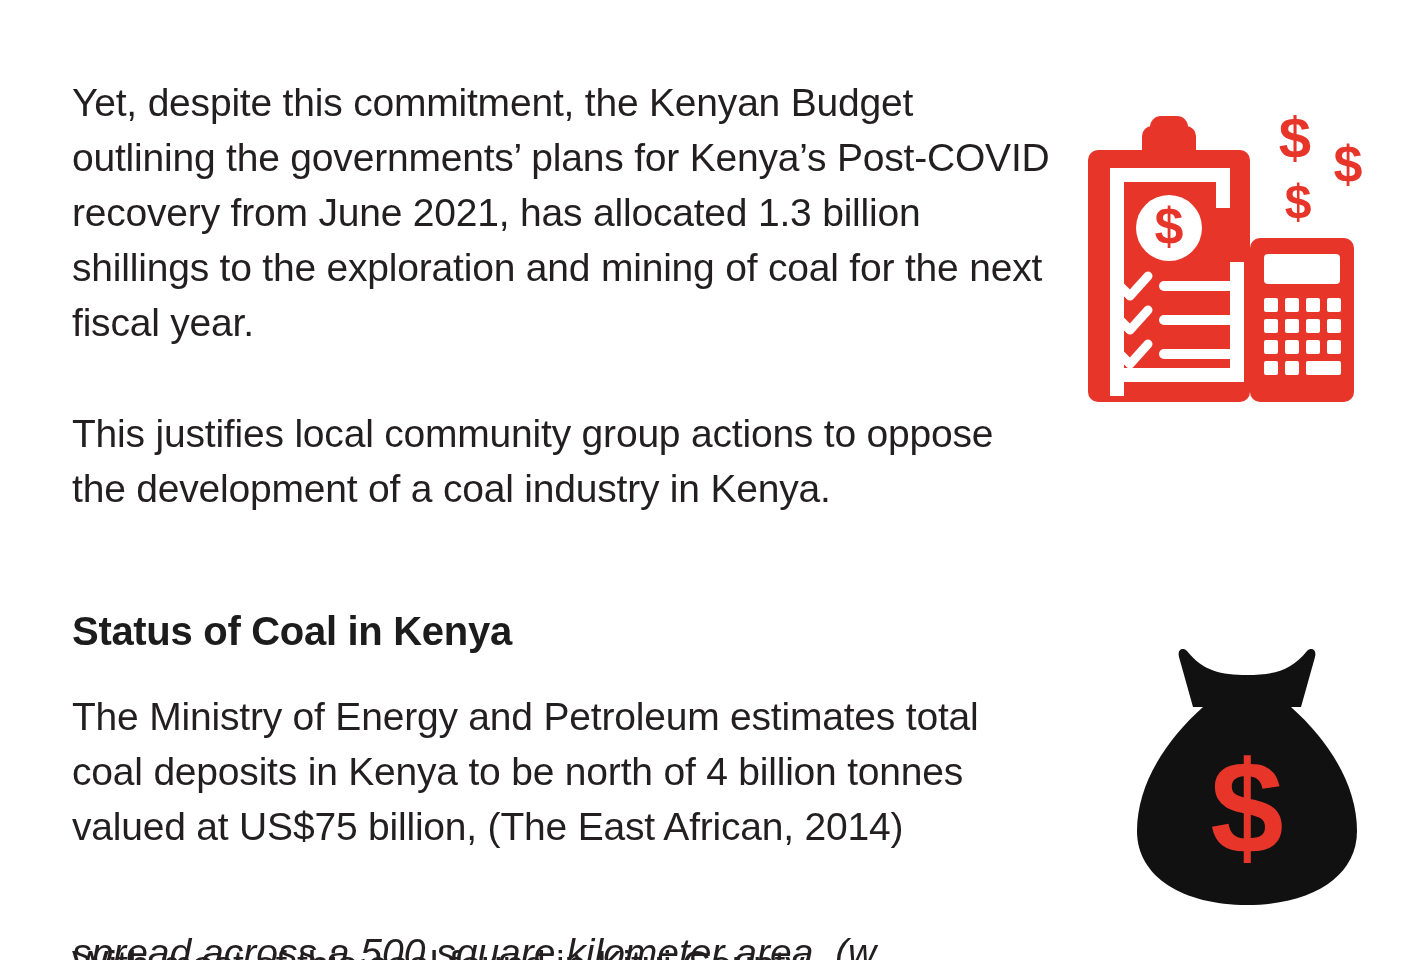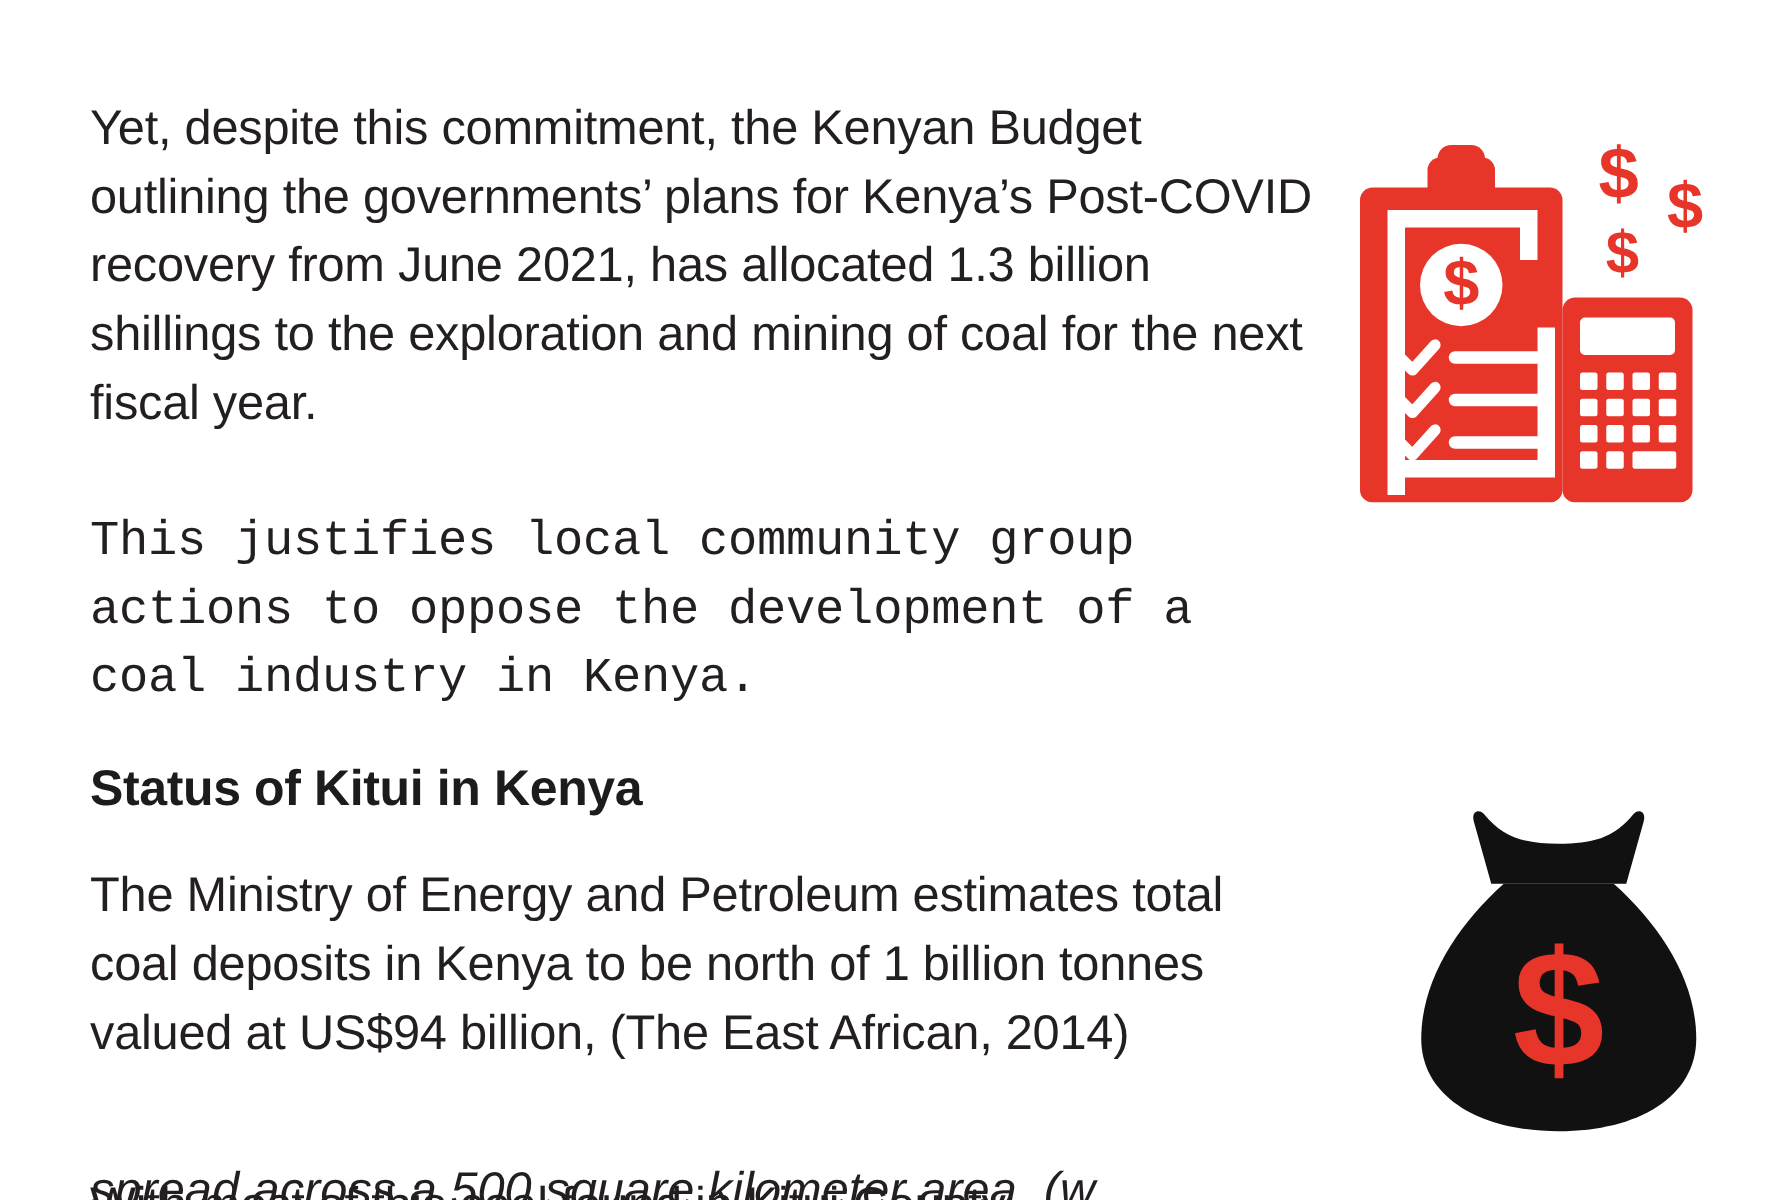--- a/index.html
+++ b/index.html
@@ -38,21 +38,20 @@
     position: absolute;
     top: 36px;
     left: 0;
     width: 990px;
   }
   .block-b {
     position: absolute;
     top: 367px;
     left: 0;
     width: 960px;
-    font-family: Liberation Mono, monospace;
   }
   .heading {
     position: absolute;
     top: 572px;
     left: 0;
     font-size: 40px;
     line-height: 52px;
     font-weight: bold;
     color: #1c1c1c;
     letter-spacing: -0.3px;
@@ -104,23 +103,23 @@
 <body>
 
 <div class="page">
 
   <div class="text-column">
 
     <p class="para block-a">Yet, despite this commitment, the Kenyan Budget outlining the governments’ plans for Kenya’s Post-COVID recovery from June 2021, has allocated 1.3 billion shillings to the exploration and mining of coal for the next fiscal year.</p>
 
     <p class="para block-b">This justifies local community group actions to oppose the development of a coal industry in Kenya.</p>
 
-    <h2 class="heading">Status of Kitui in Kenya</h2>
+    <h2 class="heading">Status of Coal in Kenya</h2>
 
-    <p class="para block-c">The Ministry of Energy and Petroleum estimates total coal deposits in Kenya to be north of 1 billion tonnes valued at US$94 billion, (The East African, 2014)</p>
+    <p class="para block-c">The Ministry of Energy and Petroleum estimates total coal deposits in Kenya to be north of 4 billion tonnes valued at US$75 billion, (The East African, 2014)</p>
 
     <p class="para block-d">With most of this coal found in Kitui County</p>
 
     <div class="block-e">
       <span class="clipped-line">spread across a 500 square kilometer area, (w</span>
     </div>
   </div>
 
   <div class="icon-clipboard">
     <svg viewBox="0 0 290 290" width="290" height="290" xmlns="http://www.w3.org/2000/svg">

